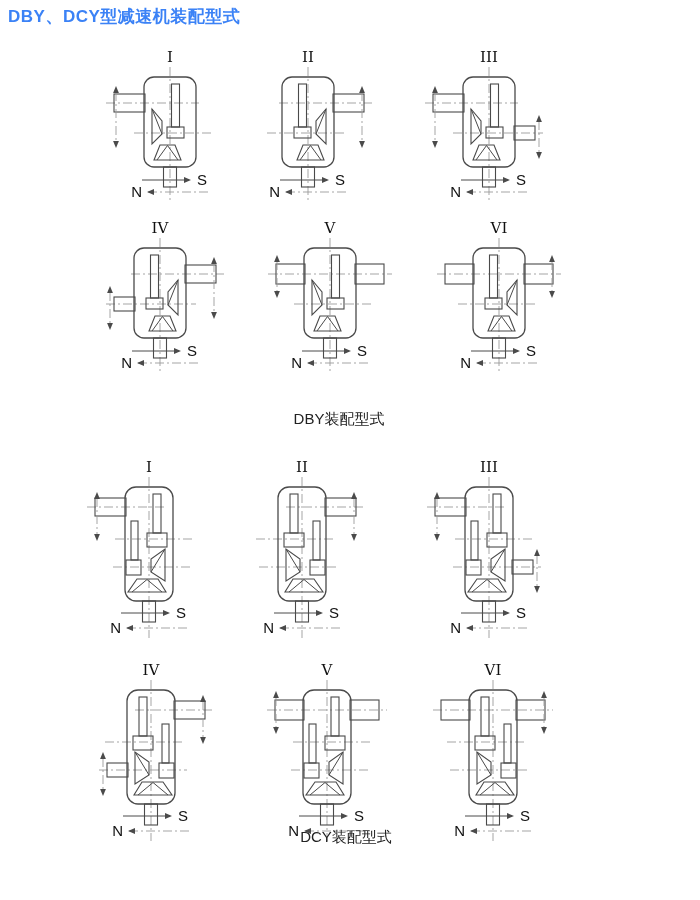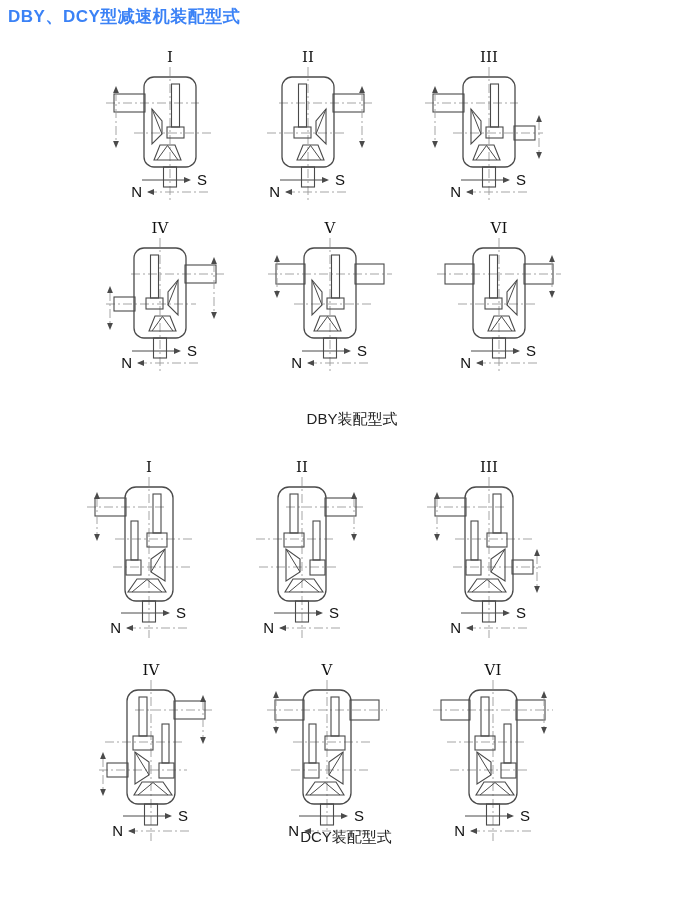--- a/index.html
+++ b/index.html
@@ -10,21 +10,21 @@
   }
   .title{
     position:absolute;left:8px;top:5px;
     font-size:17px;font-weight:bold;color:#3b82f6;
     letter-spacing:.5px;white-space:nowrap;
   }
   .caption{
     position:absolute;transform:translateX(-50%);
     font-size:15px;color:#222;white-space:nowrap;
   }
-  #cap-dby{left:352px;top:410px;}
+  #cap-dby{left:339px;top:410px;}
   #cap-dcy{left:346px;top:828px;}
   #diagrams{position:absolute;left:0;top:0;}
 </style>
 </head>
 <body>
 
 <div class="title">DBY、DCY型减速机装配型式</div>
 
 <svg id="diagrams" width="700" height="900" viewBox="0 0 700 900">
     <g>

